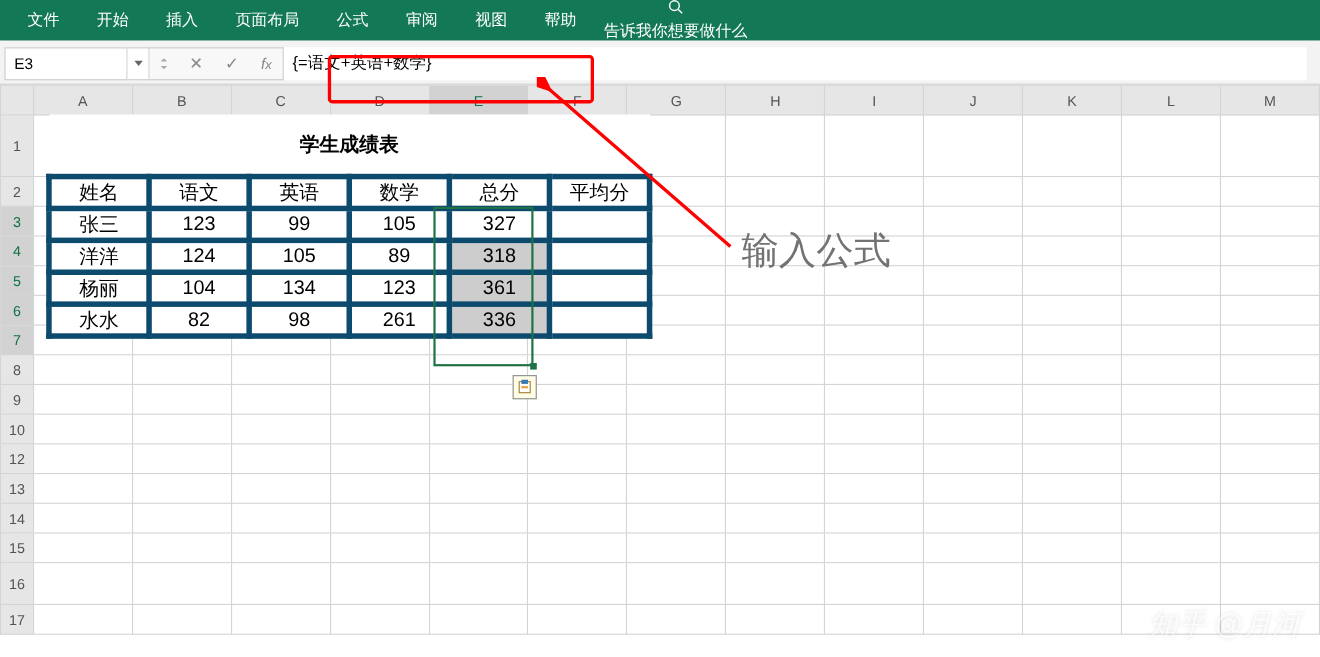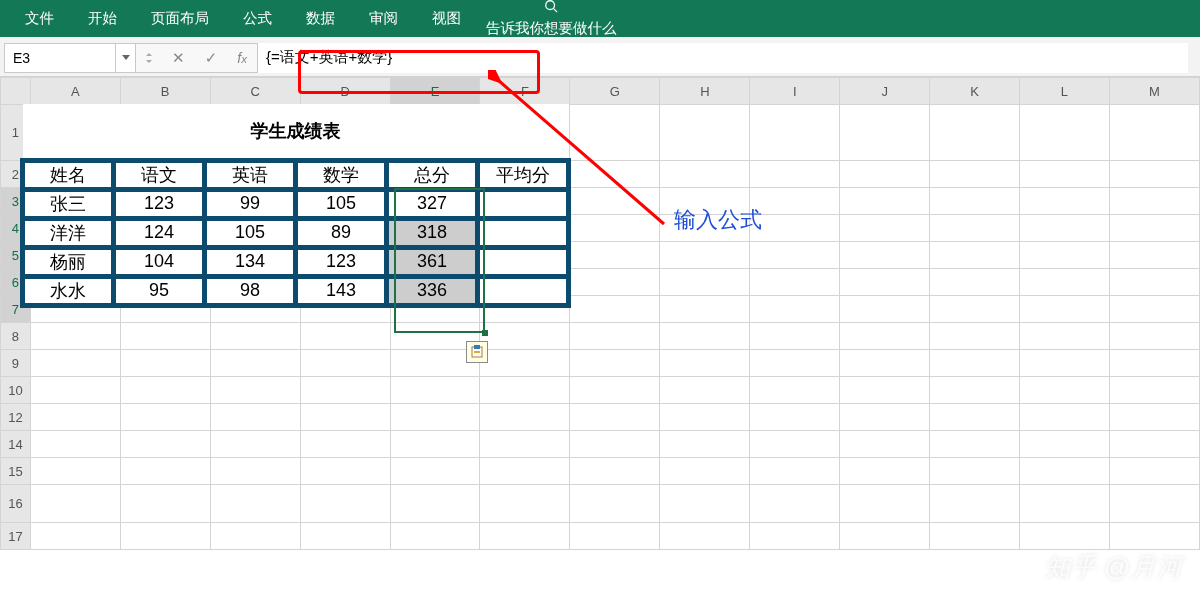--- a/index.html
+++ b/index.html
@@ -17,21 +17,21 @@
 .namebox { width: 112px; height: 30px; border: 1px solid #c9c9c9; background: #fff; padding: 0 8px; font-size: 14px; display: flex; align-items: center; }
 .namebox-caret { width: 20px; height: 30px; border: 1px solid #c9c9c9; border-left: none; background: #fff; display: flex; align-items: center; justify-content: center; }
 .btns { width: 122px; height: 30px; border: 1px solid #c9c9c9; border-left: none; background: #f8f8f8; display: flex; align-items: center; justify-content: space-around; margin-right: 0; }
 .btns .btn-icon { color: #888; font-size: 15px; }
 .btns .fx { font-style: italic; color: #888; font-size: 14px; }
 .fbar { flex: 1; height: 30px; border: none; background: #fff; padding: 0 8px; font-size: 15px; display: flex; align-items: center; margin-right: 12px; position: relative; }
 
 
 .anno-box { position: absolute; border: 3px solid #fe0000; border-radius: 4px; pointer-events: none; }
 .anno-arrow { position: absolute; pointer-events: none; }
-.anno-text { position: absolute; color: #1d4ed8; font-size: 22px; pointer-events: none; }
+.anno-text { position: absolute; color: #737373; font-size: 34px; pointer-events: none; }
 
 
 .grid-wrap { position: relative; }
 .grid { border-collapse: collapse; table-layout: fixed; }
 .grid td, .grid th { border: 1px solid #d4d4d4; height: 27px; font-size: 13px; font-weight: normal; color: #555; text-align: center; background: #fff; }
 .grid .colh { background: #e6e6e6; }
 .grid .rowh { background: #e6e6e6; width: 30px; }
 .grid .colh.sel, .grid .rowh.sel { background: #d2d2d2; color:#0f7244; }
 .grid .corner { background: #e6e6e6; width: 30px; }
 
@@ -50,25 +50,26 @@
 .watermark { position: absolute; right: 18px; bottom: 12px; color: rgba(255,255,255,.8); font-size: 26px; font-style: italic; text-shadow: 0 0 4px rgba(0,0,0,.25); opacity:.55;}
 
 svg { display: block; }
 </style>
 </head>
 <body>
 
 <div class="ribbon">
   <div class="tab">文件</div>
   <div class="tab">开始</div>
+  <div class="tab">插入</div>
   <div class="tab">页面布局</div>
   <div class="tab">公式</div>
-  <div class="tab">数据</div>
   <div class="tab">审阅</div>
   <div class="tab">视图</div>
+  <div class="tab">帮助</div>
   <div class="search">
     <svg class="search-icon" viewBox="0 0 16 16">
         <circle cx="7" cy="7" r="5" fill="none" stroke="#fff" stroke-width="1.5"></circle>
         <line x1="11" y1="11" x2="15" y2="15" stroke="#fff" stroke-width="1.5"></line>
       </svg>
     <span>告诉我你想要做什么</span>
   </div>
 </div>
 
 <div class="fbar-row">
@@ -299,20 +300,36 @@
           <td></td>
           <td></td>
           <td></td>
           <td></td>
           <td></td>
           <td></td>
           <td></td>
           <td></td>
         </tr>
         <tr style="height:27px">
+          <th class="rowh">13</th>
+          <td></td>
+          <td></td>
+          <td></td>
+          <td></td>
+          <td></td>
+          <td></td>
+          <td></td>
+          <td></td>
+          <td></td>
+          <td></td>
+          <td></td>
+          <td></td>
+          <td></td>
+        </tr>
+        <tr style="height:27px">
           <th class="rowh">14</th>
           <td></td>
           <td></td>
           <td></td>
           <td></td>
           <td></td>
           <td></td>
           <td></td>
           <td></td>
           <td></td>
@@ -365,21 +382,21 @@
           <td></td>
           <td></td>
           <td></td>
           <td></td>
           <td></td>
           <td></td>
         </tr>
       </tbody>
     </table>
 
-<table class="content" id="content" style="left:20px; top:27px;">
+<table class="content" id="content" style="left:42px; top:27px;">
   <colgroup>
         <col style="width:91px">
         <col style="width:91px">
         <col style="width:91px">
         <col style="width:91px">
         <col style="width:91px">
         <col style="width:91px">
       </colgroup>
   <tbody>
         <tr>
@@ -412,23 +429,23 @@
   <tr>
     <td>杨丽</td>
     <td>104</td>
     <td>134</td>
     <td>123</td>
     <td class="sel">361</td>
     <td></td>
   </tr>
   <tr>
     <td>水水</td>
-    <td>95</td>
+    <td>82</td>
     <td>98</td>
-    <td>143</td>
+    <td>261</td>
     <td class="sel">336</td>
     <td></td>
   </tr>
 </tbody>
     </table>
 
 <div class="sel-border" style="left:394px; top:111px; width:91px; height:145px;"></div>
 <div class="sel-handle" style="left:482px; top:253px;"></div>
 
 <div class="paste-icon" style="left:466px; top:264px;">

